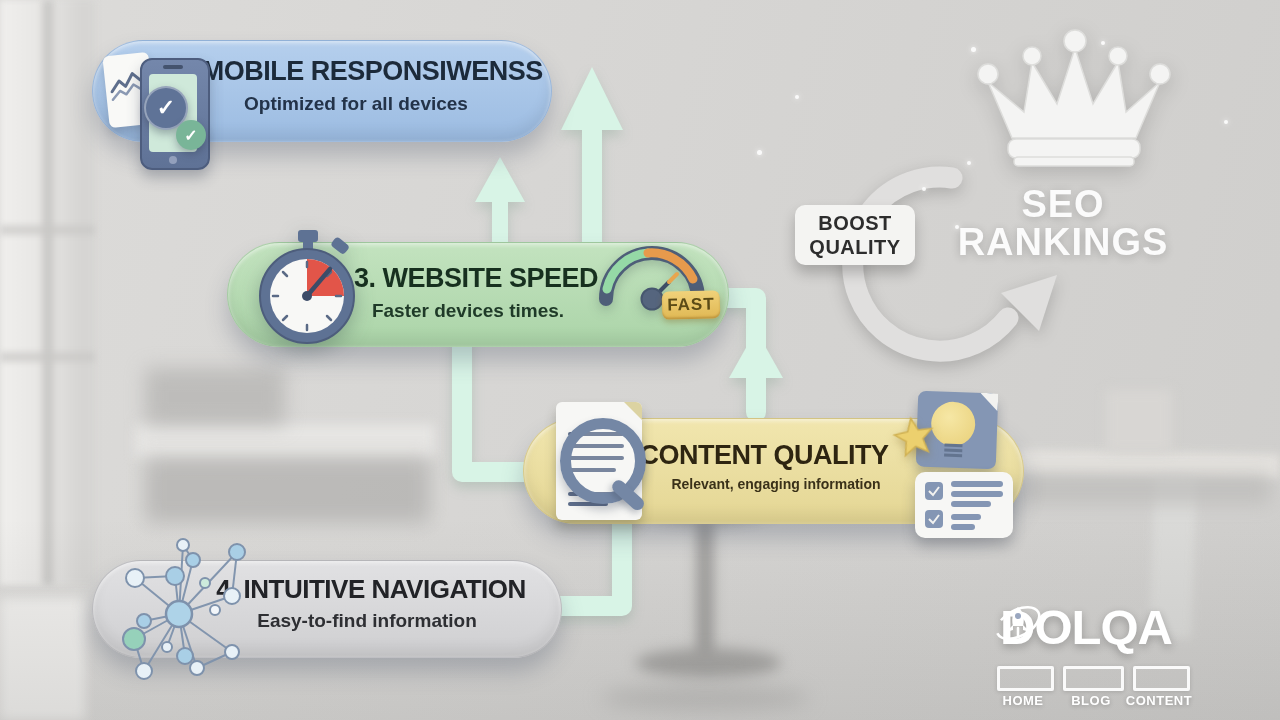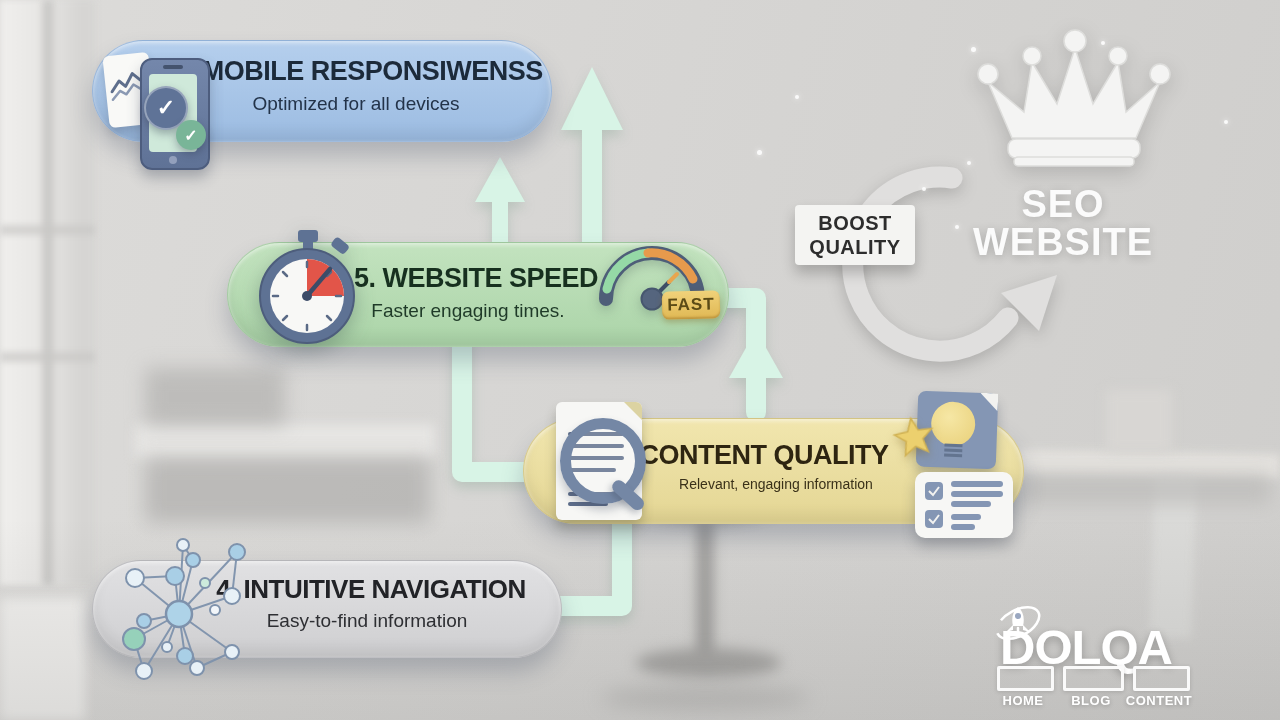--- a/index.html
+++ b/index.html
@@ -4,21 +4,21 @@
 <style>
   html,body{margin:0;padding:0;background:#888;}
   .stage{position:relative;width:1280px;height:720px;overflow:hidden;
          font-family:"Liberation Sans", sans-serif;
          background:linear-gradient(105deg,#dcdbd9 0%,#d7d6d4 40%,#d3d2d0 70%,#cfcecc 100%);}
   .abs{position:absolute;}
   
   .pill{position:absolute;border-radius:60px;
         box-shadow:0 14px 22px rgba(70,80,100,.28), inset 0 2px 4px rgba(255,255,255,.55), inset 0 -8px 14px rgba(0,0,0,.08);}
   .pill-title{position:absolute;transform:translateX(-50%);font-weight:700;letter-spacing:-.5px;white-space:nowrap;}
-  .pill-sub{position:absolute;transform:translateX(-50%);font-weight:400;white-space:nowrap;}
+  .pill-sub{position:absolute;transform:translateX(-50%);font-weight:700;white-space:nowrap;}
   
   .connectors{position:absolute;left:0;top:0;filter:drop-shadow(0 6px 6px rgba(110,150,130,.28));}
   .sparkle{position:absolute;background:#fff;border-radius:50%;box-shadow:0 0 5px rgba(255,255,255,.9);opacity:.9;}
   .check-circle{position:absolute;border-radius:50%;display:flex;align-items:center;justify-content:center;
                 color:#fff;font-weight:700;box-shadow:0 4px 8px rgba(40,50,70,.35);}
   .goal-line{position:absolute;transform:translateX(-50%);color:#fbfbfb;font-weight:700;font-size:38px;
              letter-spacing:1px;text-shadow:0 2px 10px rgba(0,0,0,.20);white-space:nowrap;}
   .nav-box{position:absolute;border:3px solid #fafafa;border-radius:2px;box-shadow:0 1px 4px rgba(0,0,0,.15);}
   .nav-label{position:absolute;transform:translateX(-50%);color:#fff;font-weight:700;font-size:13px;letter-spacing:.5px;
              text-shadow:0 1px 4px rgba(0,0,0,.25);}
@@ -57,41 +57,41 @@
       <polygon points="756,330 729,378 783,378"></polygon>
       <polygon points="492,244 492,202 475,202 500,157 525,202 508,202 508,244"></polygon>
       <polygon points="582,244 582,130 561,130 592,67 623,130 602,130 602,244"></polygon>
     </g>
   </svg>
 
   <svg class="abs" style="left:830px;top:160px;filter:drop-shadow(0 5px 8px rgba(0,0,0,.18));" width="270" height="215" viewBox="0 0 270 215">
     <path d="M122 18 A 87 87 0 1 0 178 158" fill="none" stroke="#e0dfde" stroke-width="21" stroke-linecap="round"></path>
     <polygon points="227,115 209,171 171,133" fill="#e0dfde"></polygon>
   </svg>
-  <div class="abs" style="left:795px;top:205px;width:120px;height:60px;background:#f4f4f2;border-radius:4px;
+  <div class="abs" style="left:795px;top:205px;width:120px;height:60px;background:#f4f4f2;border-radius:10px;
               box-shadow:0 8px 14px rgba(0,0,0,.22);display:flex;flex-direction:column;align-items:center;justify-content:center;
               font-weight:700;font-size:20px;color:#2d2d2d;letter-spacing:.5px;line-height:1.2;">
     <span>BOOST</span>
     <span>QUALITY</span>
   </div>
 
   <svg class="abs" style="left:968px;top:26px;filter:drop-shadow(0 6px 10px rgba(0,0,0,.15));" width="215" height="145" viewBox="0 0 215 145">
     <g fill="#f4f4f3" stroke="#dddddb" stroke-width="1.5">
       <path d="M44 112 L20 56 L56 86 L64 36 L89 78 L107 22 L125 78 L150 36 L158 86 L192 56 L168 112 Z"></path>
       <circle cx="20" cy="48" r="10"></circle>
         <circle cx="64" cy="30" r="9"></circle>
         <circle cx="107" cy="15" r="11"></circle>
       <circle cx="150" cy="30" r="9"></circle>
         <circle cx="192" cy="48" r="10"></circle>
       <rect x="40" y="113" width="132" height="19" rx="8"></rect>
       <rect x="46" y="131" width="120" height="9" rx="4"></rect>
     </g>
   </svg>
   <div class="goal-line" style="left:1063px;top:183px;">SEO</div>
-  <div class="goal-line" style="left:1063px;top:221px;">WEBSITE</div>
+  <div class="goal-line" style="left:1063px;top:221px;">RANKINGS</div>
 
   <div class="sparkle" style="left:757px;top:150px;width:5px;height:5px;"></div>
   <div class="sparkle" style="left:795px;top:95px;width:4px;height:4px;"></div>
   <div class="sparkle" style="left:922px;top:187px;width:4px;height:4px;"></div>
   <div class="sparkle" style="left:955px;top:225px;width:4px;height:4px;"></div>
   <div class="sparkle" style="left:971px;top:47px;width:5px;height:5px;"></div>
   <div class="sparkle" style="left:1101px;top:41px;width:4px;height:4px;"></div>
   <div class="sparkle" style="left:967px;top:161px;width:4px;height:4px;"></div>
   <div class="sparkle" style="left:1224px;top:120px;width:4px;height:4px;"></div>
 
@@ -109,22 +109,22 @@
     <div class="abs" style="left:40px;top:10px;width:66px;height:108px;background:linear-gradient(180deg,#7487ab,#5f7296);border:2px solid #4d5d7e;border-radius:12px;box-shadow:0 8px 14px rgba(50,60,80,.3);">
       <div class="abs" style="left:7px;top:14px;width:48px;height:78px;background:#cfe9da;border-radius:4px;"></div>
       <div class="abs" style="left:21px;top:5px;width:20px;height:4px;background:#44536e;border-radius:2px;"></div>
       <div class="abs" style="left:27px;top:96px;width:8px;height:8px;background:#93a0bc;border-radius:50%;"></div>
     </div>
     <div class="check-circle" style="left:44px;top:38px;width:40px;height:40px;background:#5f7397;border:2px solid rgba(255,255,255,.35);font-size:22px;">✓</div>
     <div class="check-circle" style="left:76px;top:72px;width:30px;height:30px;background:#79b598;font-size:16px;">✓</div>
   </div>
 
   <div class="pill" style="left:227px;top:242px;width:500px;height:103px;background:linear-gradient(180deg,#c3e3bf,#abd4a8);border:1px solid rgba(140,180,140,.4);"></div>
-  <div class="pill-title" style="left:476px;top:263px;font-size:27px;color:#17301f;">5. WEBSITE SPEED</div>
-  <div class="pill-sub" style="left:468px;top:300px;font-size:19px;color:#1f3a28;">Faster engaging times.</div>
+  <div class="pill-title" style="left:476px;top:263px;font-size:27px;color:#17301f;">3. WEBSITE SPEED</div>
+  <div class="pill-sub" style="left:468px;top:300px;font-size:19px;color:#1f3a28;">Faster devices times.</div>
 
   <svg class="abs" style="left:252px;top:226px;filter:drop-shadow(0 7px 10px rgba(40,60,60,.3));" width="110" height="122" viewBox="0 0 110 122">
     <rect x="46" y="4" width="20" height="12" rx="3" fill="#5e7294"></rect>
     <rect x="51" y="14" width="10" height="9" fill="#5e7294"></rect>
     <rect x="80" y="14" width="17" height="11" rx="4" fill="#5e7294" transform="rotate(38 88 19)"></rect>
     <circle cx="55" cy="70" r="47" fill="#5e7294" stroke="#4d5d7c" stroke-width="2"></circle>
     <circle cx="55" cy="70" r="37" fill="#f8f8f6"></circle>
     <path d="M55 70 L55 33 A37 37 0 0 1 92 70 Z" fill="#e25549"></path>
     <g stroke="#5a6a86" stroke-width="2.5" stroke-linecap="round">
       <line x1="55" y1="36" x2="55" y2="41"></line>
@@ -237,21 +237,21 @@
         <circle cx="100" cy="118" r="8" fill="#a9cfe6"></circle>
       <circle cx="147" cy="114" r="7" fill="#e8f1f7"></circle>
         <circle cx="59" cy="133" r="8" fill="#e8f1f7"></circle>
       <circle cx="112" cy="130" r="7" fill="#e8f1f7"></circle>
         <circle cx="120" cy="45" r="5" fill="#cdebdc"></circle>
       <circle cx="130" cy="72" r="5" fill="#f2f6fa"></circle>
       <circle cx="94" cy="76" r="13" fill="#aed3e8" stroke-width="2.5"></circle>
     </g>
   </svg>
 
-  <div class="abs" style="left:1000px;top:599px;font-size:49px;font-weight:800;color:#fff;letter-spacing:-1px;text-shadow:0 3px 8px rgba(0,0,0,.25);margin-top:20px;">DOLQA</div>
+  <div class="abs" style="left:1000px;top:599px;font-size:49px;font-weight:800;color:#fff;letter-spacing:-1px;text-shadow:0 3px 8px rgba(0,0,0,.25);">DOLQA</div>
   <svg class="abs" style="left:991px;top:598px;" width="58" height="54" viewBox="0 0 58 54">
     <ellipse cx="27" cy="25" rx="23" ry="13" fill="none" stroke="#fff" stroke-width="2.5" transform="rotate(-28 27 25)" stroke-dasharray="58 14"></ellipse>
     <path d="M27 9 C32 13 34 20 32 28 L22 28 C20 20 22 13 27 9 Z" fill="#fff"></path>
     <circle cx="27" cy="18" r="3" fill="#9aa7c0"></circle>
     <path d="M22 27 L15 34 L22 32 Z" fill="#fff"></path>
     <path d="M32 27 L39 34 L32 32 Z" fill="#fff"></path>
     <line x1="27" y1="30" x2="27" y2="38" stroke="#fff" stroke-width="2.5" stroke-linecap="round"></line>
   </svg>
   <div class="abs" style="left:997px;top:666px;width:51px;height:45px;cursor:pointer;">
     <div class="nav-box" style="left:0;top:0;width:51px;height:19px;"></div>

